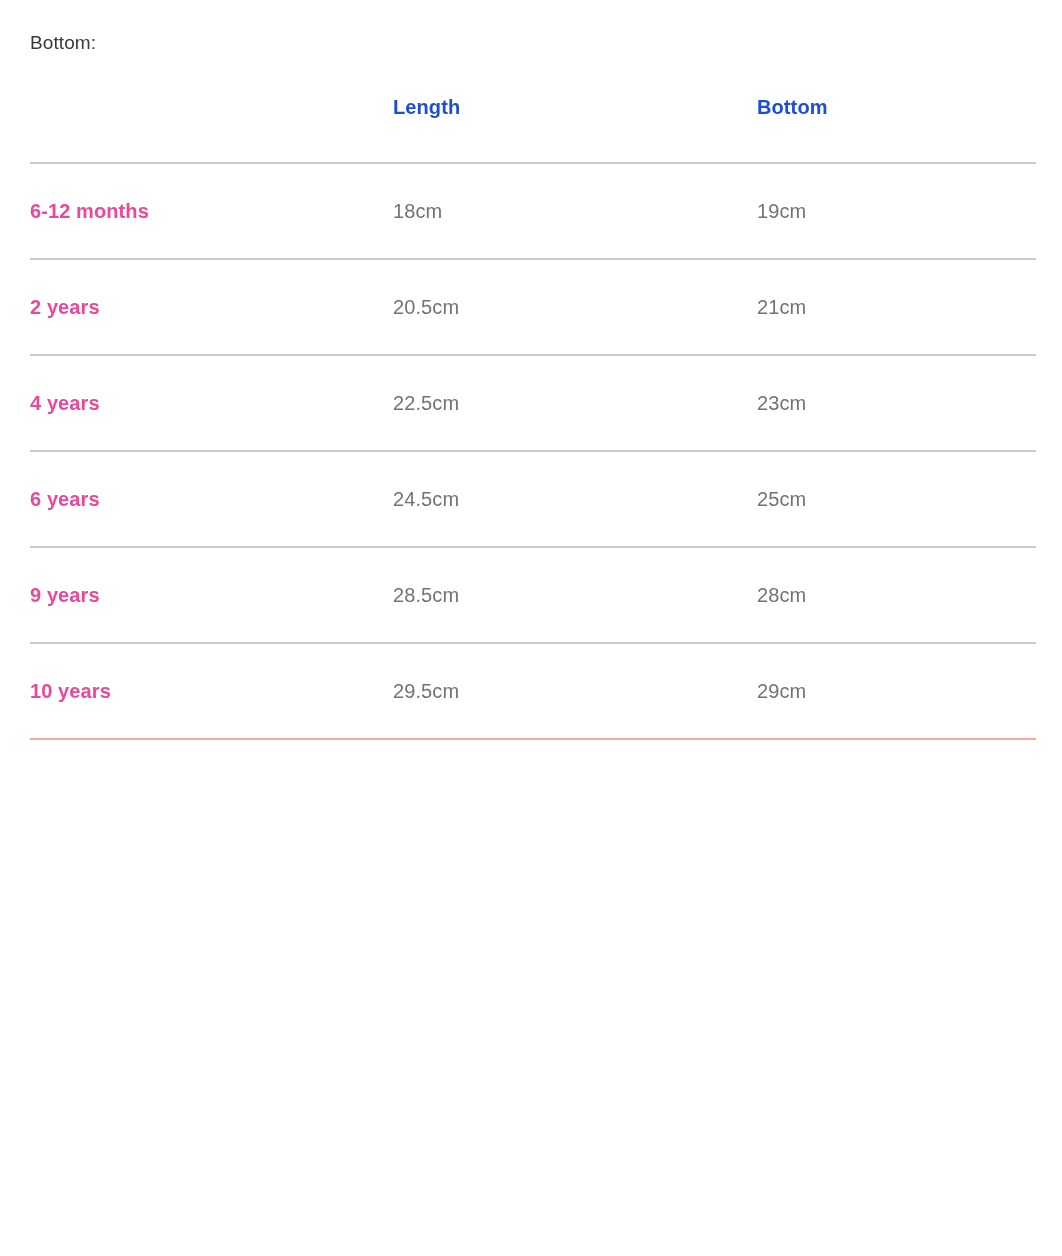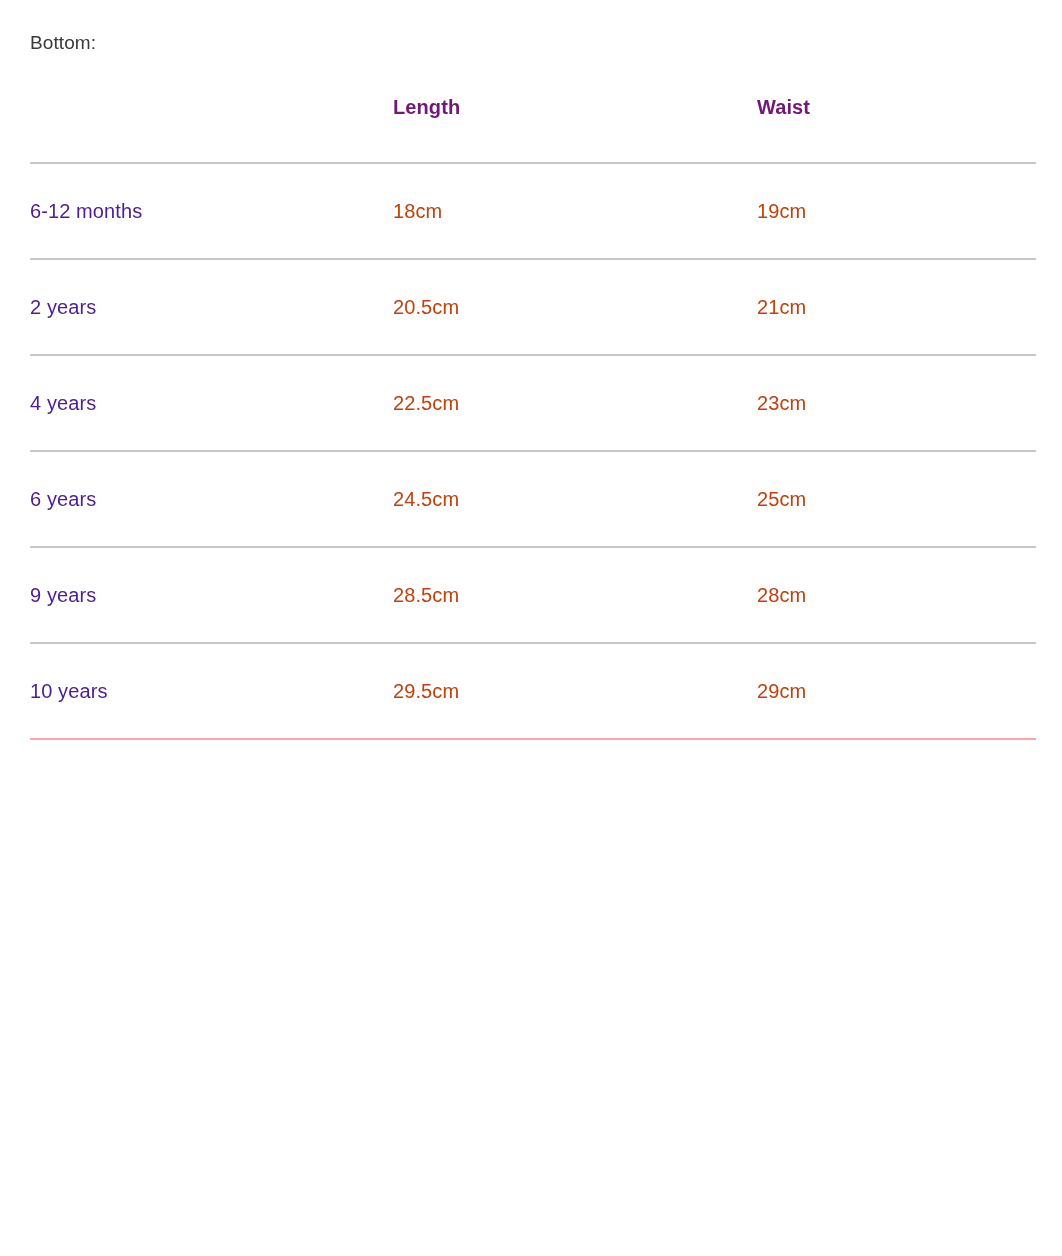--- a/index.html
+++ b/index.html
@@ -44,67 +44,67 @@
   }
 
   .size-table col.col-size  { width: 363px; }
   .size-table col.col-val-1 { width: 364px; }
   .size-table col.col-val-2 { width: 279px; }
 
   .size-table thead th {
     text-align: left;
     font-size: 20px;
     font-weight: 700;
-    color: #701a75;
+    color: #1d4ed8;
     padding: 0 0 43px 0;
     vertical-align: top;
     letter-spacing: 0.1px;
   }
   .size-table thead th.empty-head { font-weight: 400; }
 
   .size-table tbody tr {
     border-top: 2px solid #cdc8c4;
   }
   .size-table tbody tr:last-child {
     border-bottom: 2px solid #fca5a5;
   }
 
   .size-table tbody td {
     height: 94px;
     padding: 0;
     vertical-align: middle;
     font-size: 20px;
     font-weight: 400;
-    color: #c2410c;
+    color: #737373;
     letter-spacing: 0.1px;
   }
 
   .size-table tbody td.row-head {
-    font-weight: 400;
-    color: #4c1d95;
+    font-weight: 700;
+    color: #ec4899;
   }
 </style>
 </head>
 <body>
 
 <div class="page">
 
   <div class="section-label">Bottom:</div>
 
   <table class="size-table">
     <colgroup>
       <col class="col-size">
       <col class="col-val-1">
       <col class="col-val-2">
     </colgroup>
     <thead>
       <tr>
         <th class="empty-head"></th>
         <th>Length</th>
-        <th>Waist</th>
+        <th>Bottom</th>
       </tr>
     </thead>
     <tbody>
 
       <tr>
         <td class="row-head">6-12 months</td>
         <td>18cm</td>
         <td>19cm</td>
       </tr>
 

